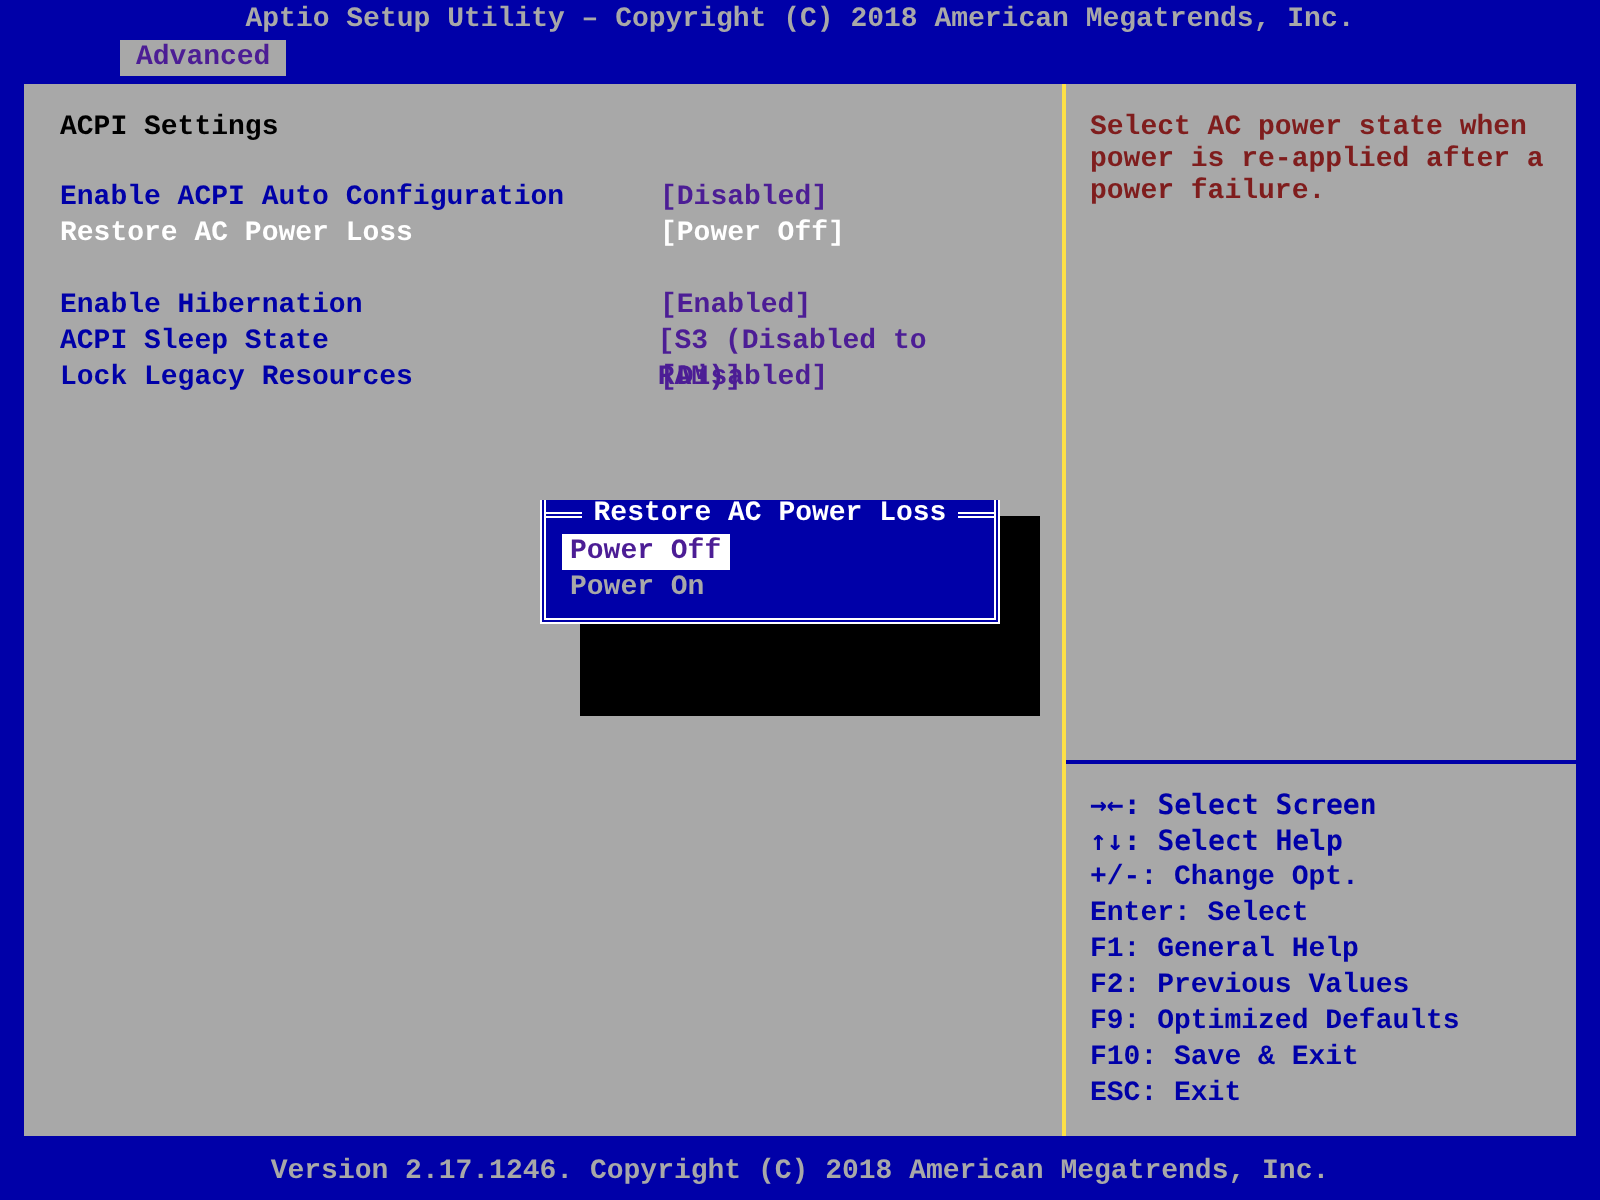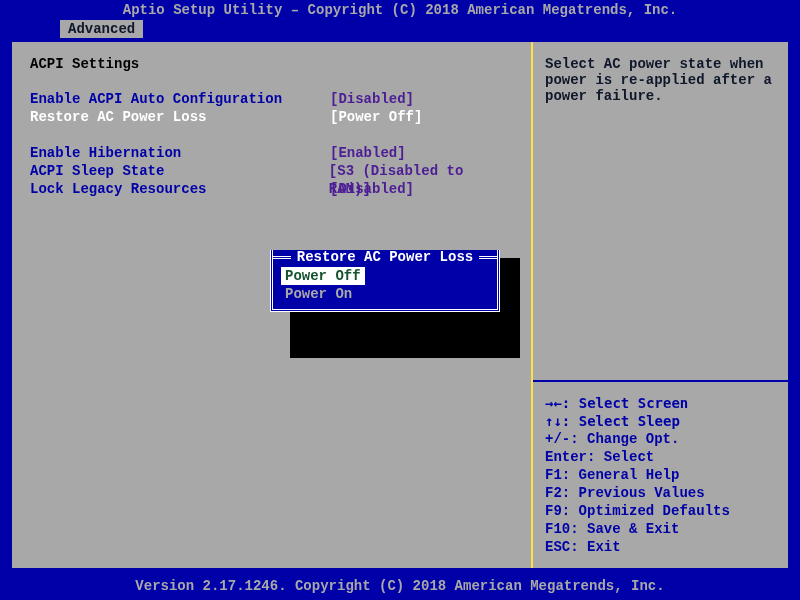--- a/index.html
+++ b/index.html
@@ -27,21 +27,21 @@
   }
   .tab-row {
     height: 20px;
     position: relative;
     background: #0000a8;
   }
   .tab {
     position: absolute;
     left: 60px; top: 0;
     background: #a8a8a8;
-    color: #0f172a;
+    color: #4c1d95;
     padding: 1px 8px;
   }
   .main-frame {
     position: absolute;
     left: 10px; right: 10px;
     top: 40px; bottom: 30px;
     background: #a8a8a8;
     border: 2px solid #0000a8;
     display: flex;
   }
@@ -52,21 +52,21 @@
     position: relative;
   }
   .right-pane {
     width: 255px;
     display: flex;
     flex-direction: column;
   }
   .help-top {
     padding: 14px 12px;
     flex: 1;
-    color: #0f172a;
+    color: #7f1d1d;
     border-bottom: 2px solid #0000a8;
   }
   .help-bottom {
     padding: 12px 12px;
     color: #0000a8;
     line-height: 18px;
   }
   .section-title {
     color: #000000;
     margin-bottom: 18px;
@@ -114,21 +114,21 @@
     white-space: nowrap;
   }
   .popup-body { padding: 2px 8px 6px 8px; }
   .popup-option {
     color: #a8a8a8;
     padding: 0 4px;
     line-height: 18px;
   }
   .popup-option.sel {
     background: #ffffff;
-    color: #14532d;
+    color: #4c1d95;
     display: inline-block;
     padding: 0 4px;
   }
   .footer {
     position: absolute;
     left: 0; right: 0; bottom: 6px;
     text-align: center;
     color: #a8a8a8;
   }
   .arrow-sym { font-family: monospace; }
@@ -171,21 +171,21 @@
       <div class="setting-row">
         <span class="setting-label">Lock Legacy Resources</span>
         <span class="setting-value">[Disabled]</span>
       </div>
     </div>
 
     <div class="right-pane">
       <div class="help-top">Select AC power state when power is re-applied after a power failure.</div>
       <div class="help-bottom">
         <div class="arrow-sym">→←: Select Screen</div>
-        <div class="arrow-sym">↑↓: Select Sleep</div>
+        <div class="arrow-sym">↑↓: Select Help</div>
         <div>+/-: Change Opt.</div>
         <div>Enter: Select</div>
         <div>F1: General Help</div>
         <div>F2: Previous Values</div>
         <div>F9: Optimized Defaults</div>
         <div>F10: Save &amp; Exit</div>
         <div>ESC: Exit</div>
       </div>
     </div>
 

